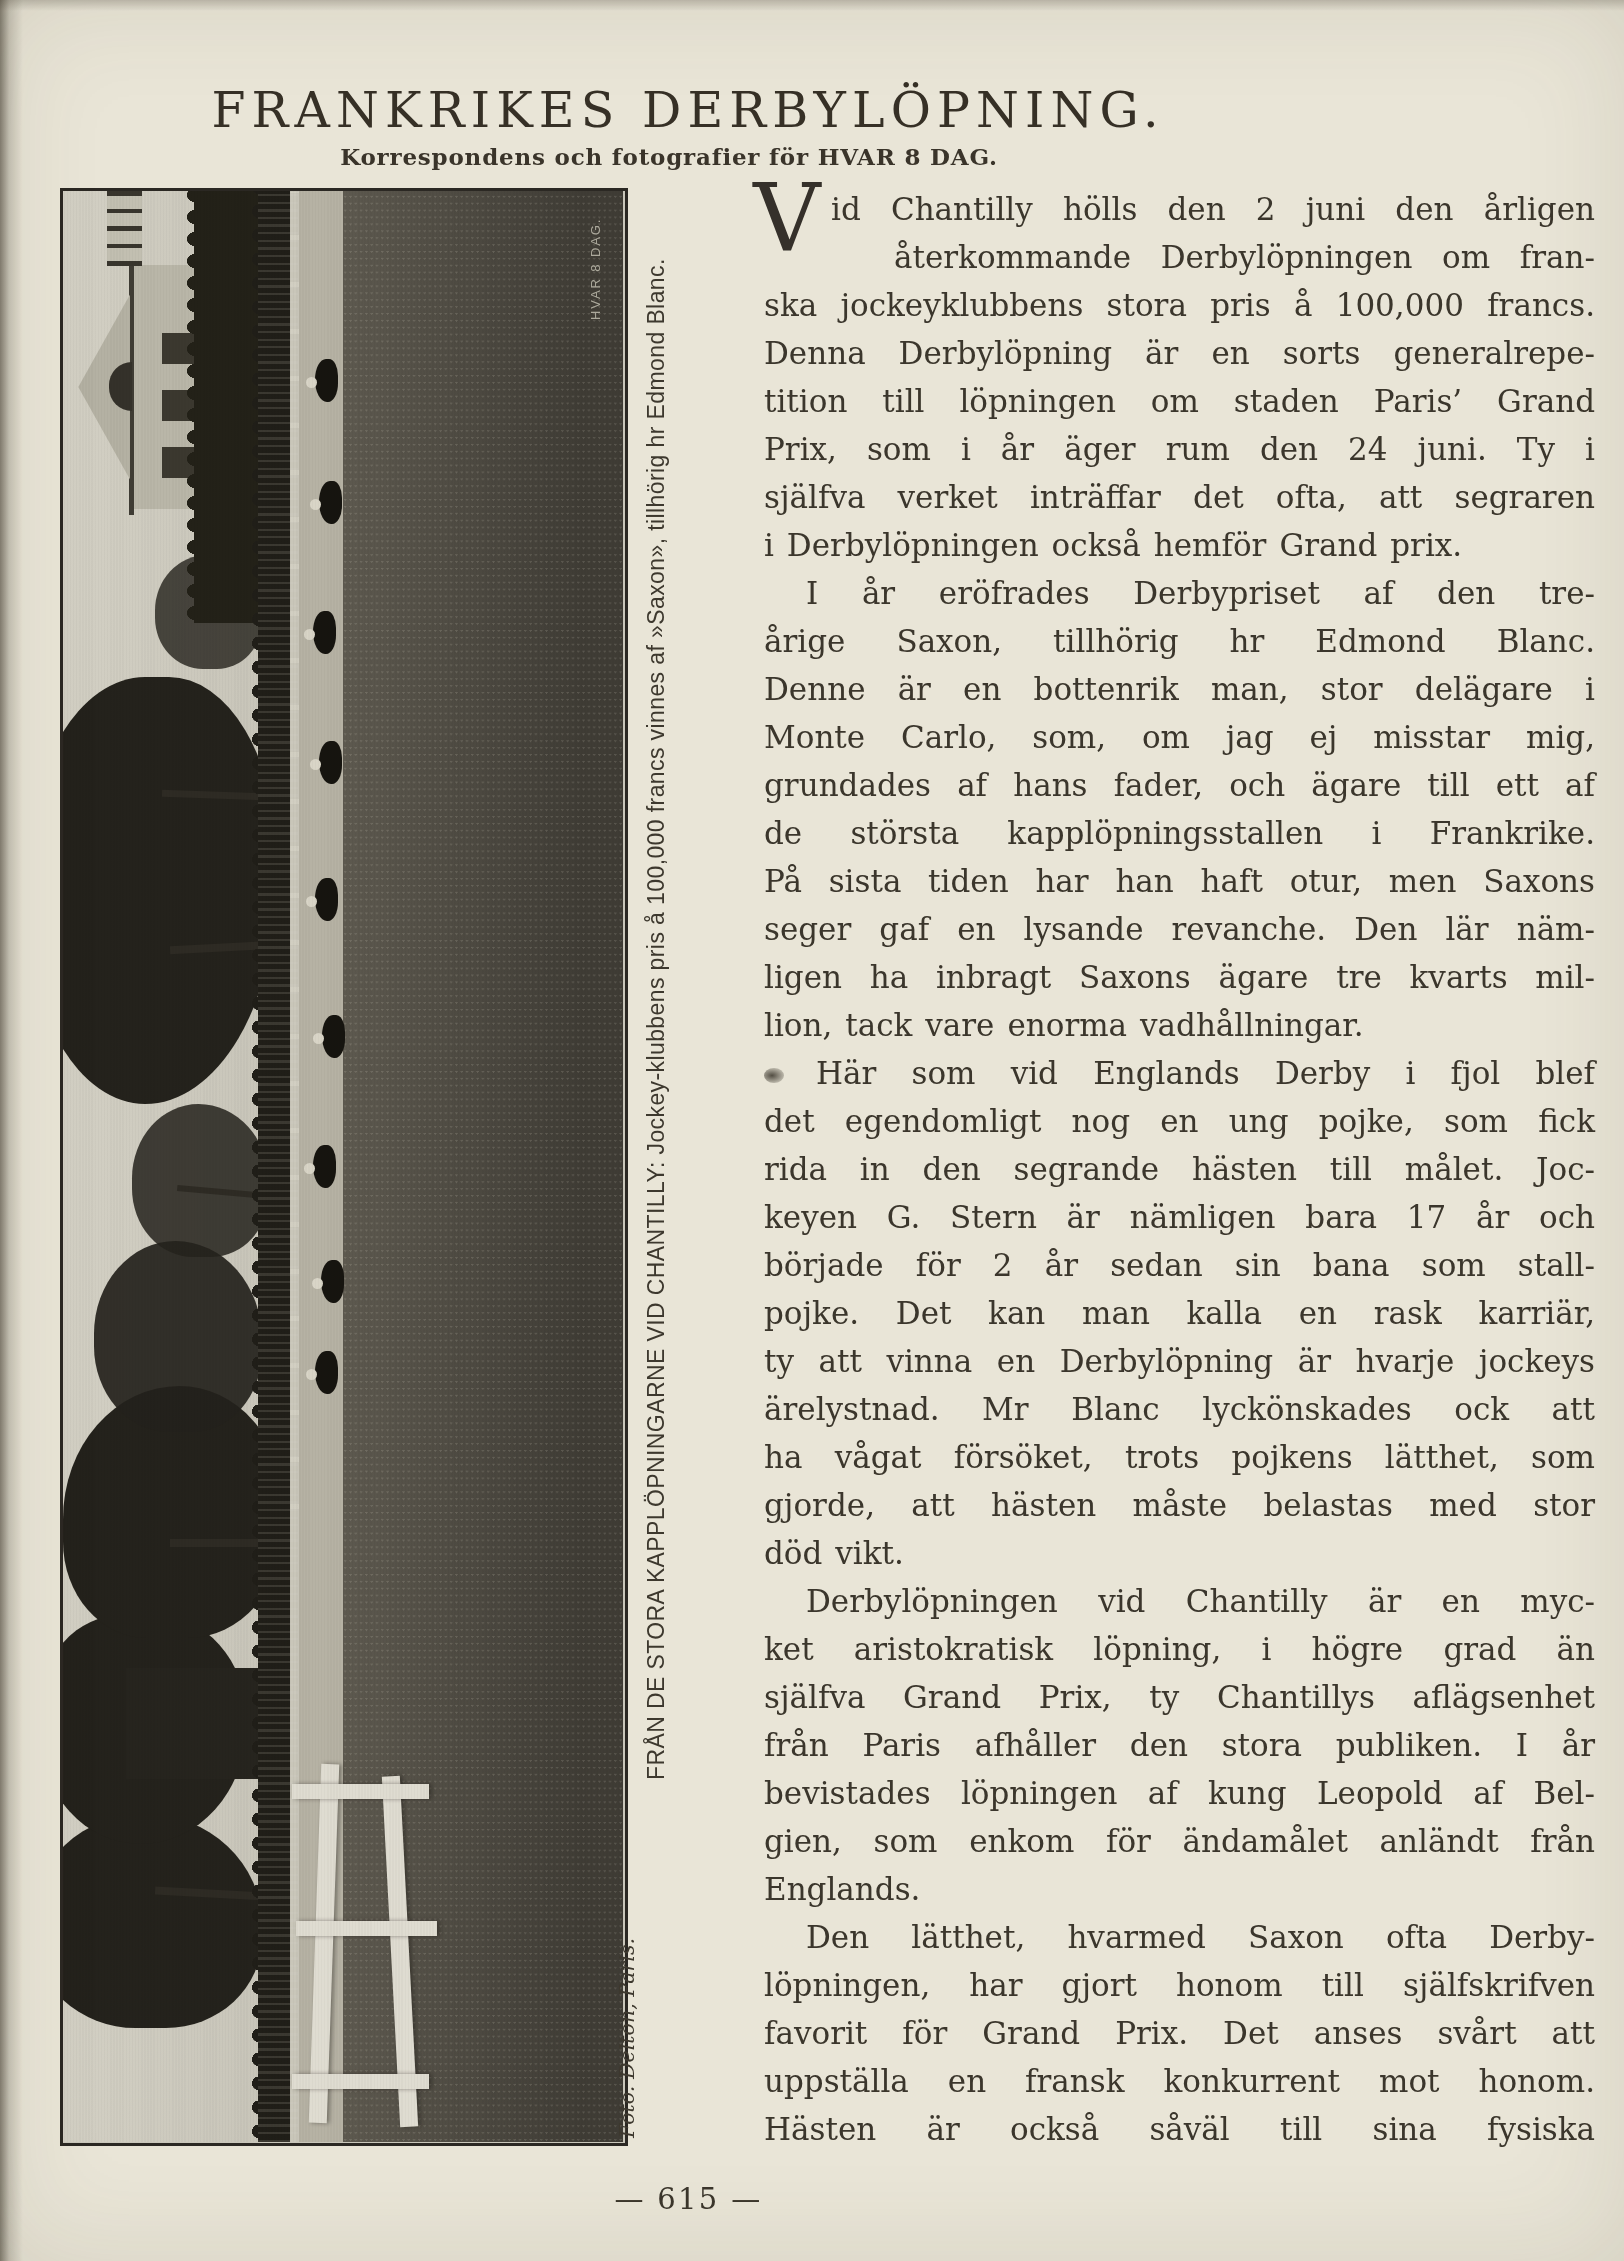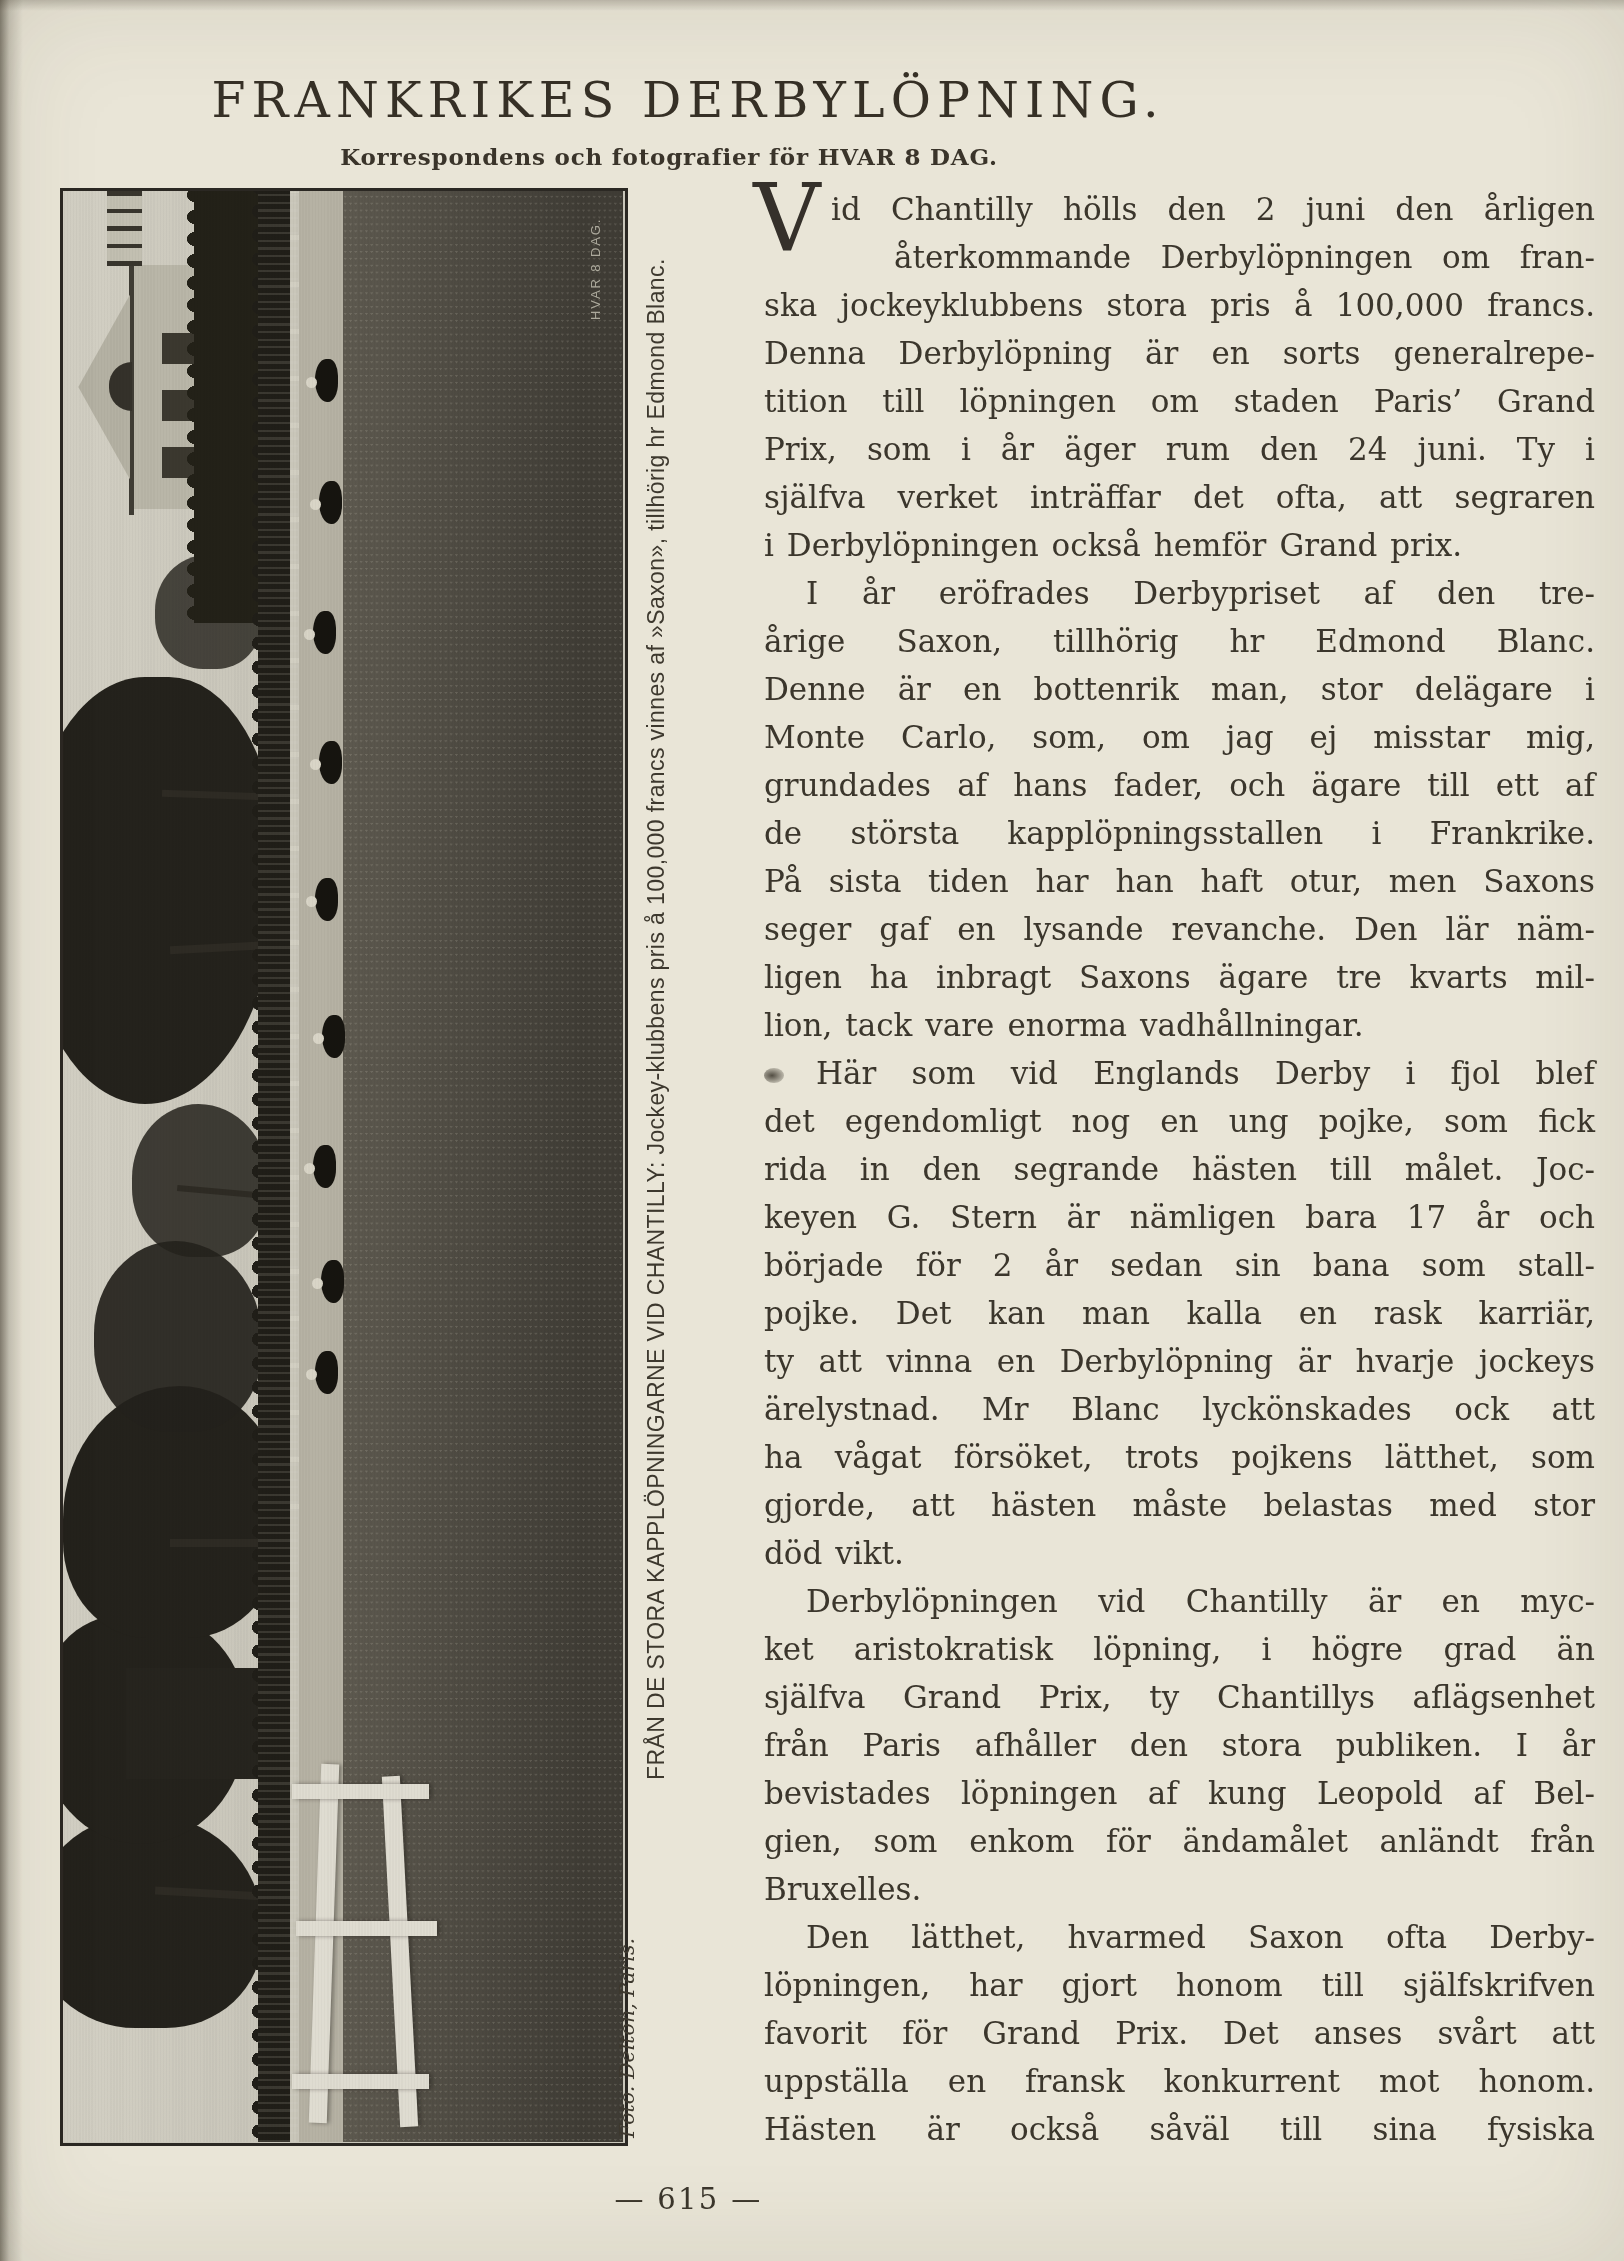--- a/index.html
+++ b/index.html
@@ -7,21 +7,21 @@
         font-family:"DejaVu Serif",serif;color:#3b362c;}
   
   .edge-left{position:absolute;left:0;top:0;width:23px;height:100%;
     background:linear-gradient(90deg,rgba(48,42,30,.55),rgba(48,42,30,.18) 9.2px,rgba(48,42,30,0) 23px);}
   .edge-top{position:absolute;left:0;top:0;width:100%;height:10.7px;
     background:linear-gradient(180deg,rgba(48,42,30,.22),rgba(48,42,30,0));}
   .page::after{content:"";position:absolute;inset:0;pointer-events:none;
     box-shadow:inset 0 0 107px rgba(70,62,45,.12);}
 
   
-  .title{position:absolute;left:154px;top:72px;width:1068px;text-align:center;
+  .title{position:absolute;left:154px;top:82px;width:1068px;text-align:center;
     font-size:49px;letter-spacing:6.1px;color:#363026;white-space:nowrap;}
   .subtitle{position:absolute;left:135px;top:143px;width:1068px;text-align:center;
     font-size:23px;font-weight:bold;letter-spacing:0.8px;color:#3a342a;}
 
   
   .photo-frame{position:absolute;left:60px;top:188px;width:568px;height:1958px;
     border:3.8px solid #2b2823;box-sizing:border-box;background:#c9c6ba;overflow:hidden;}
   .panorama{position:absolute;left:0;top:1951px;width:1951px;height:560px;
     transform:rotate(-90deg);transform-origin:0 0;background:#c9c6ba;}
   .pan{position:absolute;}
@@ -191,21 +191,21 @@
       <div class="line">ärelystnad.  Mr Blanc lyckönskades ock att</div>
       <div class="line">ha vågat försöket, trots pojkens lätthet, som</div>
       <div class="line">gjorde, att hästen måste belastas med stor</div>
       <div class="line nj">död vikt.</div>
       <div class="line indent">Derbylöpningen vid Chantilly är en myc-</div>
       <div class="line">ket aristokratisk löpning, i högre grad än</div>
       <div class="line">själfva Grand Prix, ty Chantillys aflägsenhet</div>
       <div class="line">från Paris afhåller den stora publiken.  I år</div>
       <div class="line">bevistades löpningen af kung Leopold af Bel-</div>
       <div class="line">gien, som enkom för ändamålet anländt från</div>
-      <div class="line nj">Bruxelles.</div>
+      <div class="line nj">Englands.</div>
       <div class="line indent">Den lätthet, hvarmed Saxon ofta Derby-</div>
       <div class="line">löpningen, har gjort honom till själfskrifven</div>
       <div class="line">favorit för Grand Prix.  Det anses svårt att</div>
       <div class="line">uppställa en fransk konkurrent mot honom.</div>
       <div class="line">Hästen är också såväl till sina fysiska</div>
     </div>
 
   <div class="page-number">— 615 —</div>
 </div>
 

